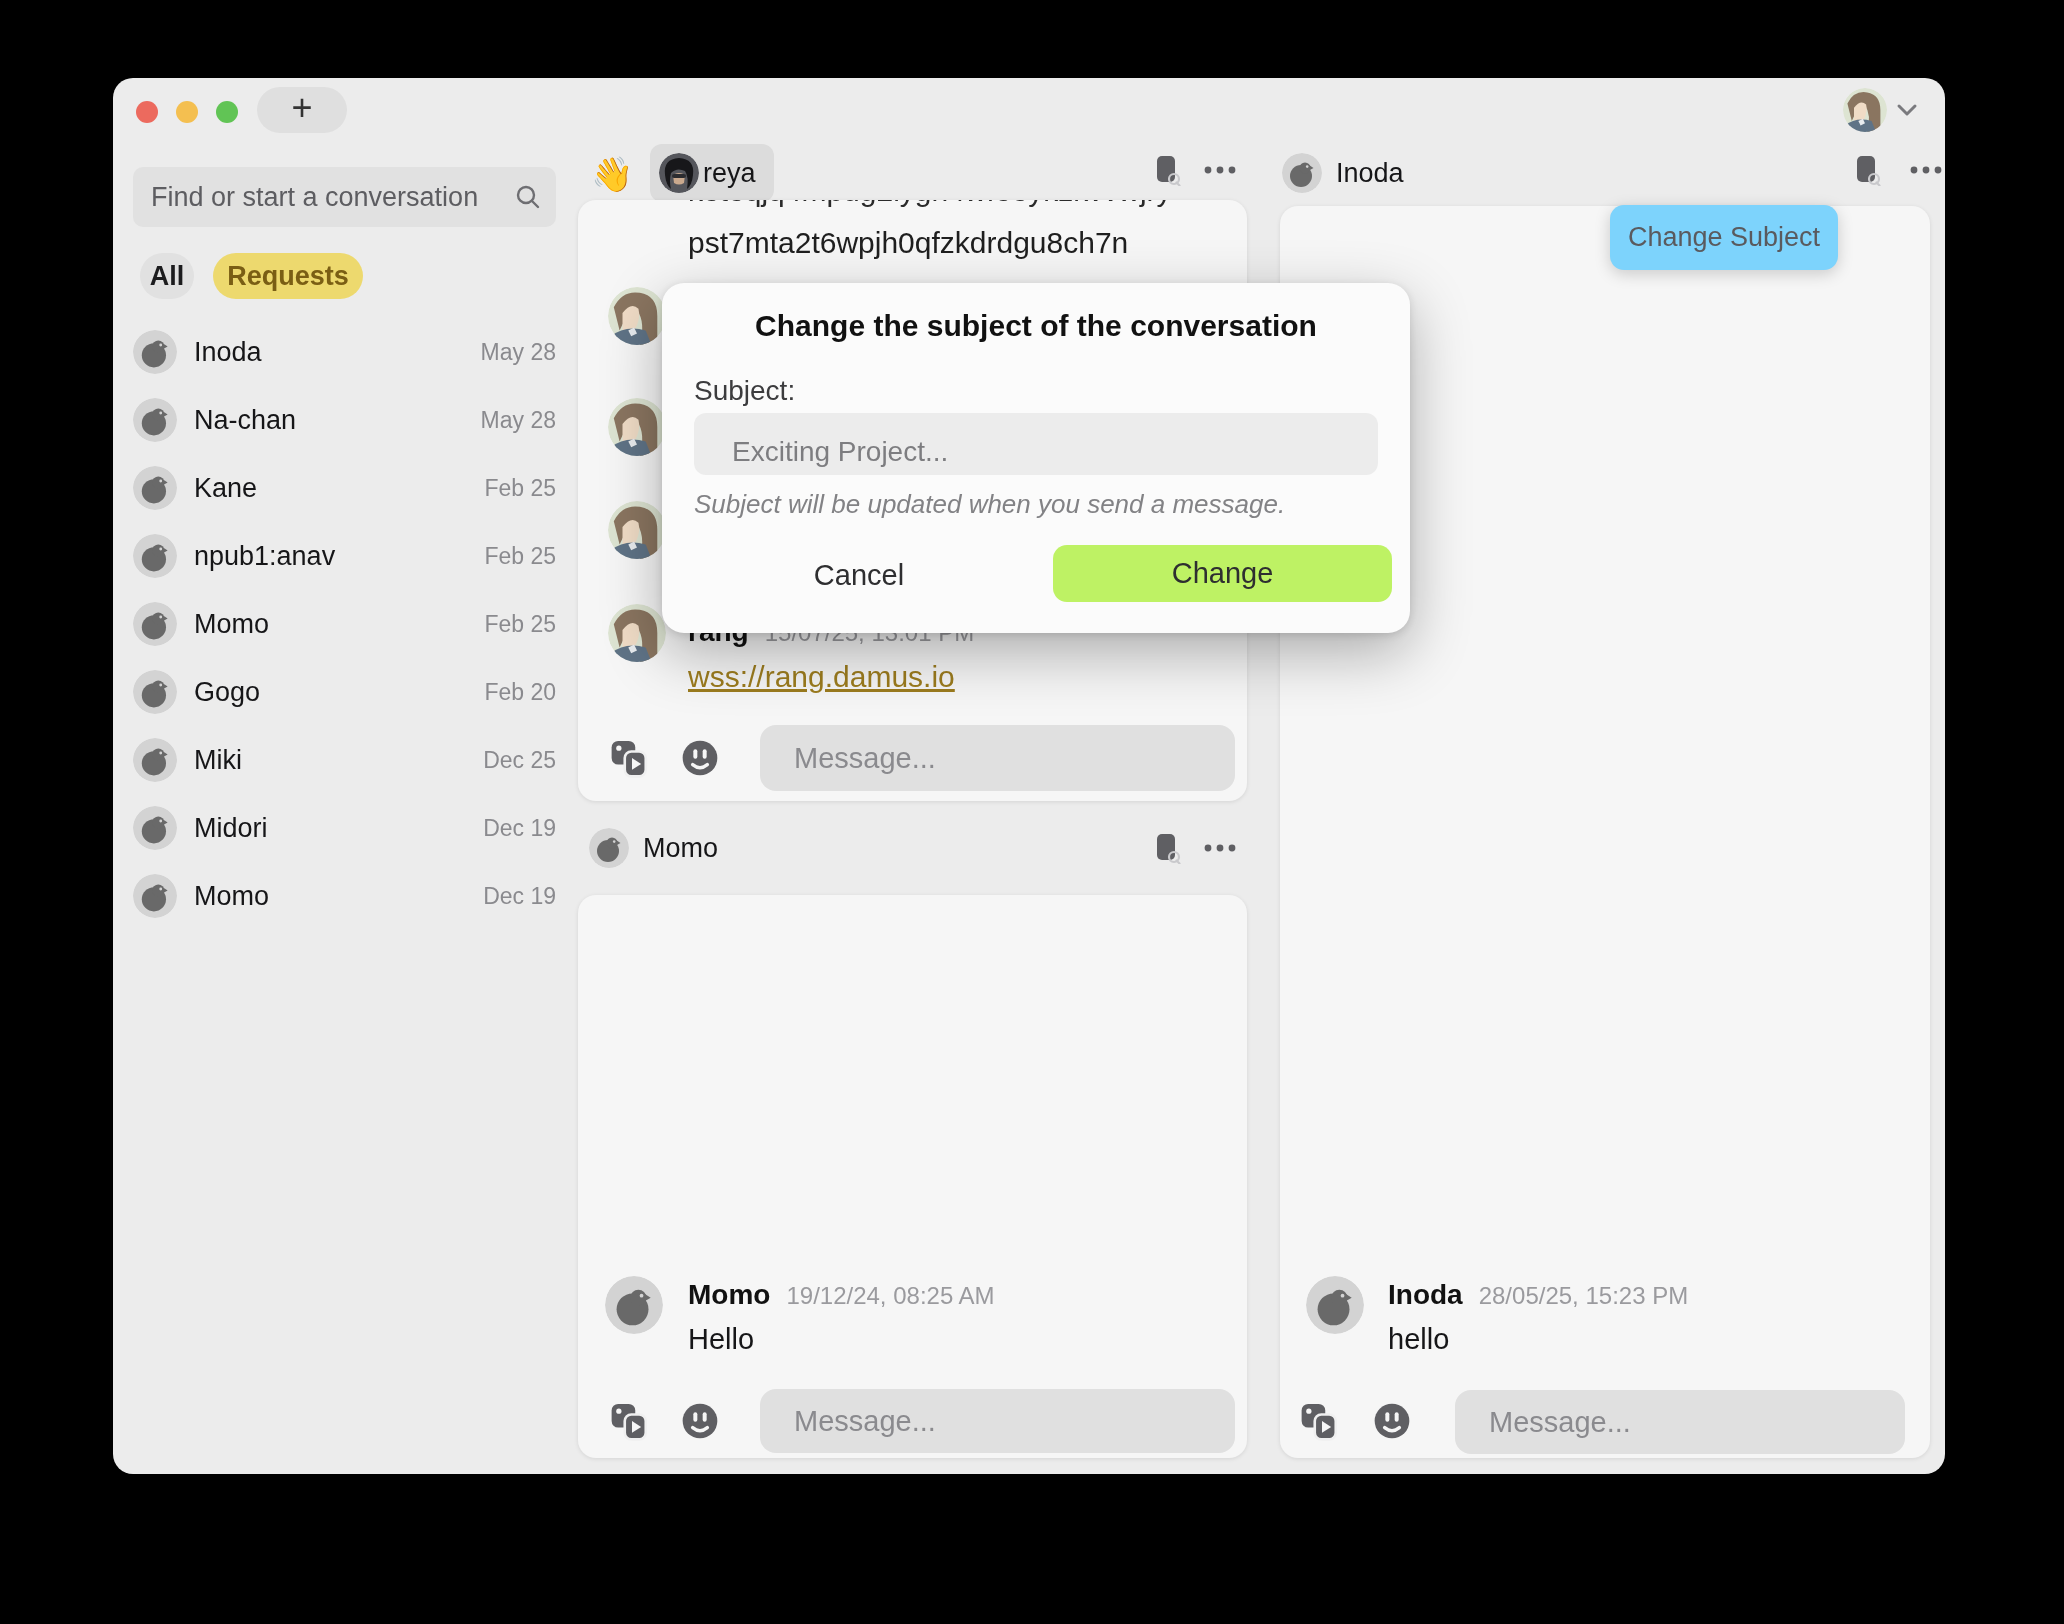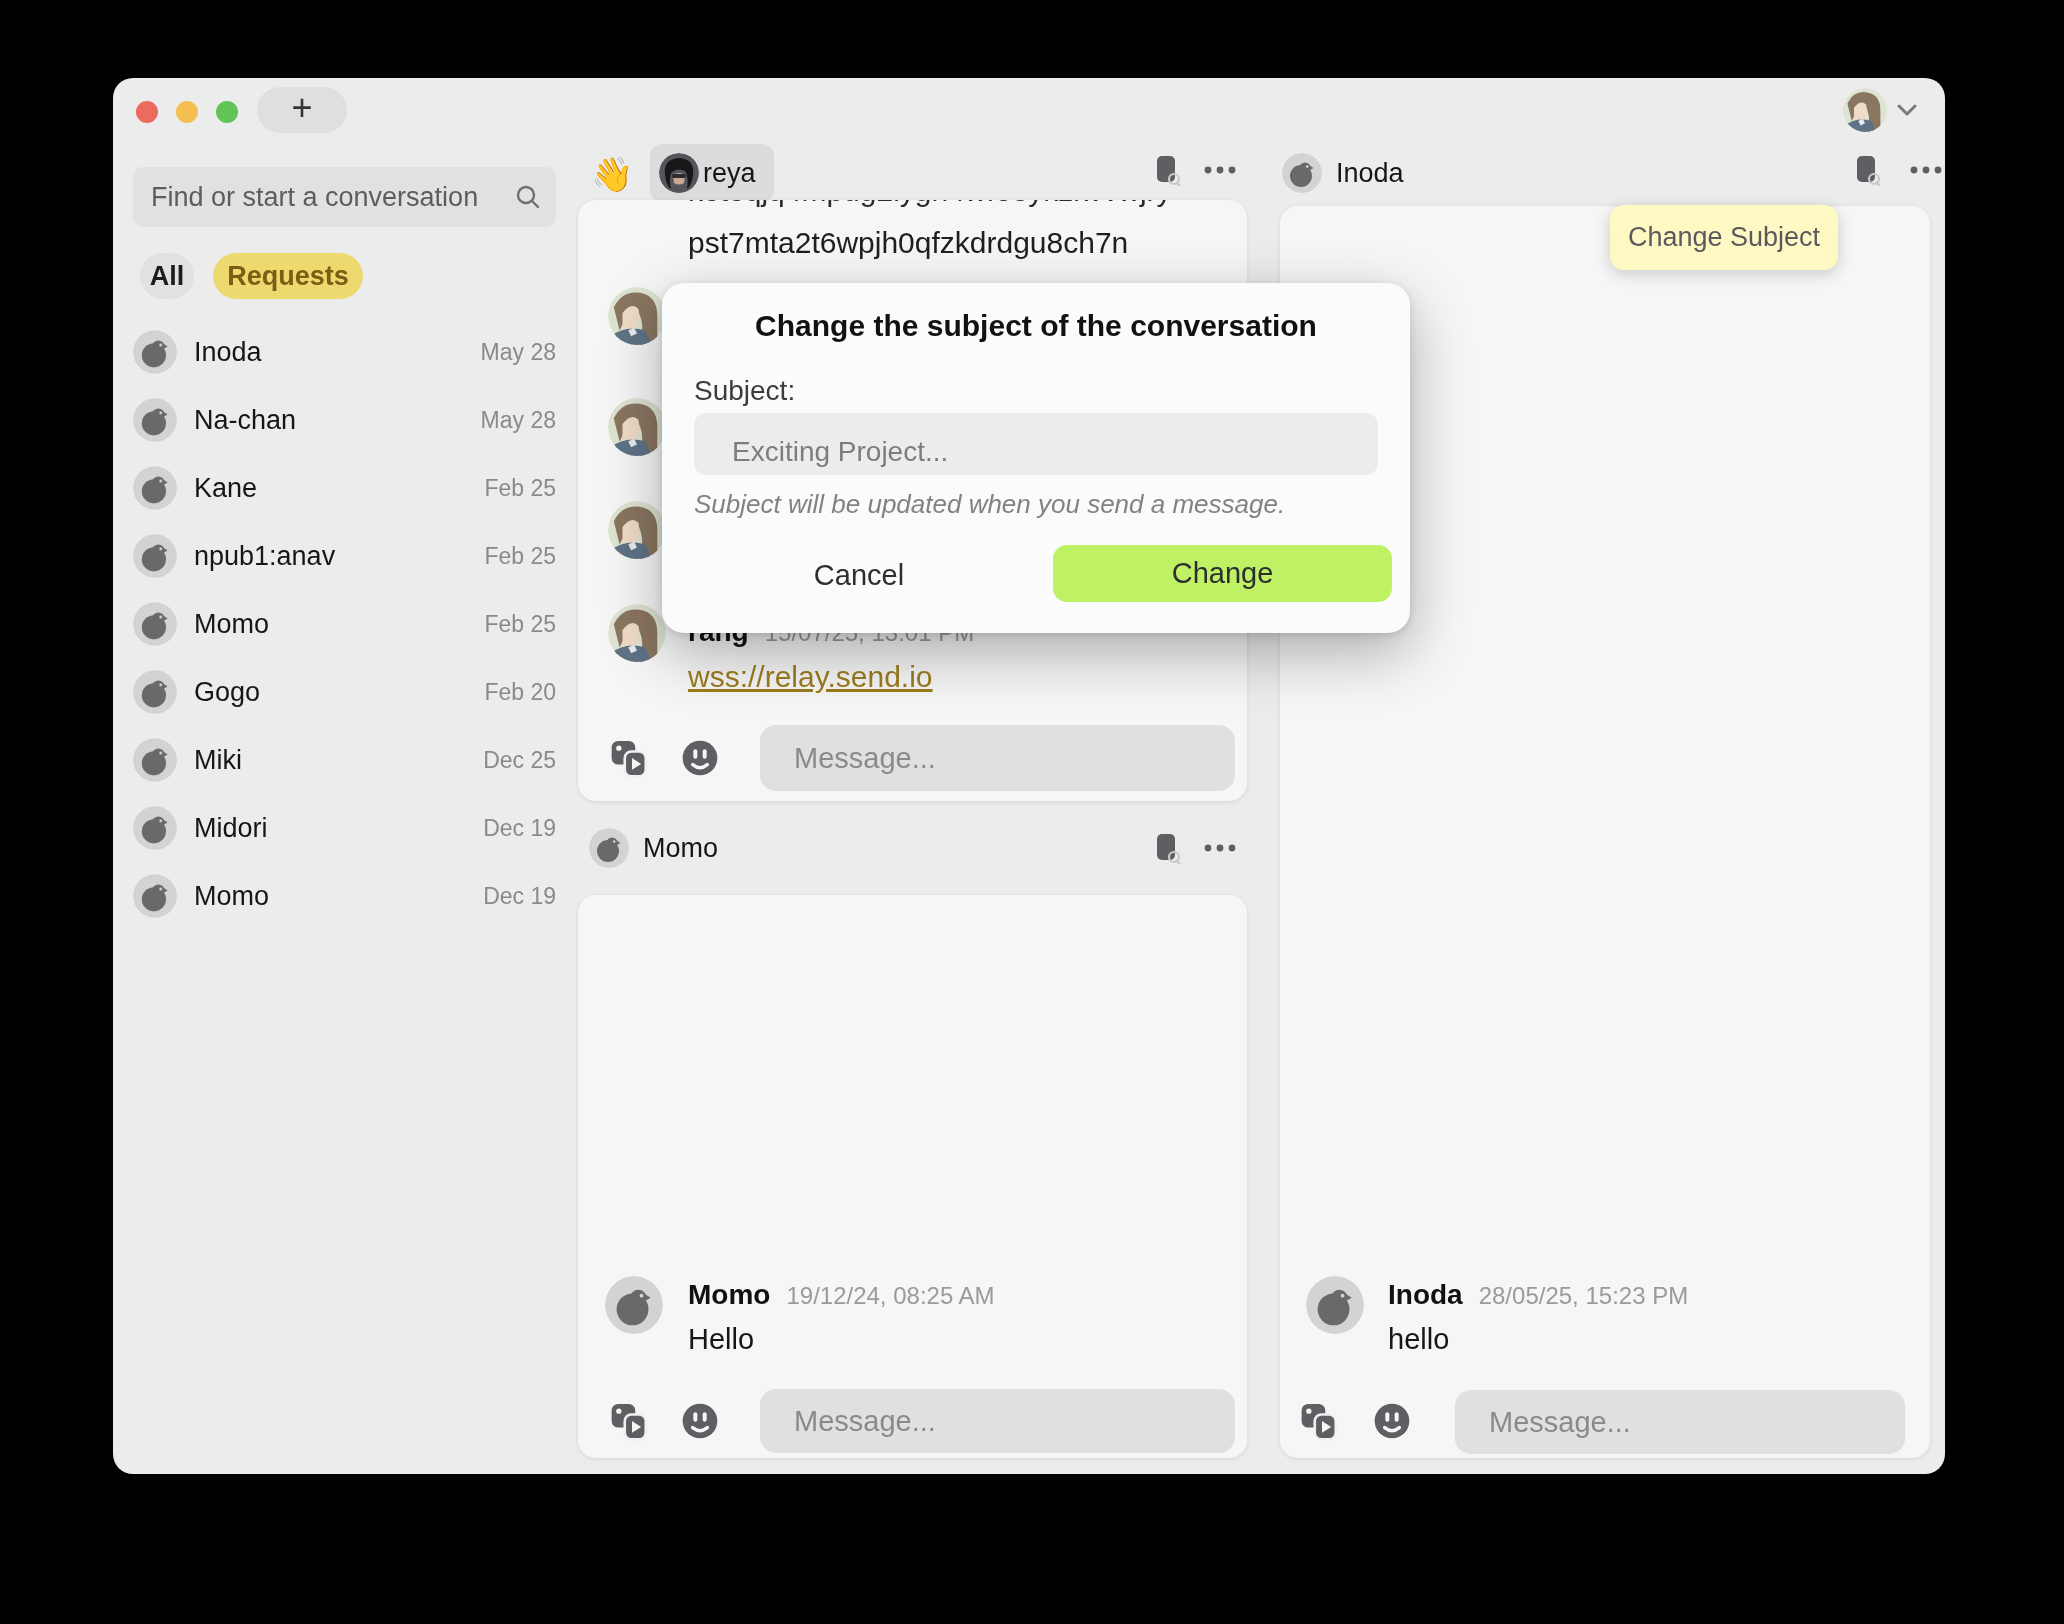--- a/index.html
+++ b/index.html
@@ -39,21 +39,21 @@
   .mono-line{position:absolute;font-size:30px;color:#1f1f1f;white-space:nowrap;}
   .msg-head{position:absolute;display:flex;align-items:baseline;gap:16px;white-space:nowrap;}
   .msg-sender{font-size:28px;font-weight:700;color:#111;}
   .msg-time{font-size:24px;color:#9a9a9e;}
   .msg-text{position:absolute;font-size:29px;color:#161618;}
   .msg-link{position:absolute;font-size:30px;color:#9c7c1e;text-decoration:underline;}
   .input-pill{position:absolute;background:#e0e0e0;border-radius:16px;display:flex;align-items:center;padding:0 20px 0 32px;}
   .input-pill input{flex:1;border:none;outline:none;background:transparent;font-size:29px;color:#444;}
   .input-pill input::placeholder{color:#8a8a8e;opacity:1;}
   
-  .tooltip{position:absolute;left:1497px;top:127px;width:228px;height:65px;background:#fef9c3;border-radius:14px;box-shadow:0 4px 16px rgba(0,0,0,0.18);display:flex;align-items:center;justify-content:center;font-size:27px;color:#5a5a5e;z-index:40;}
+  .tooltip{position:absolute;left:1497px;top:127px;width:228px;height:65px;background:#7dd3fc;border-radius:14px;box-shadow:0 4px 16px rgba(0,0,0,0.18);display:flex;align-items:center;justify-content:center;font-size:27px;color:#5a5a5e;z-index:40;}
   
   .modal{position:absolute;left:549px;top:205px;width:748px;height:350px;background:#fbfbfb;border-radius:22px;box-shadow:0 20px 60px rgba(0,0,0,0.30),0 2px 8px rgba(0,0,0,0.12);z-index:60;}
   .modal-title{position:absolute;left:0;right:0;top:26px;text-align:center;font-size:30px;font-weight:700;color:#111;}
   .modal-label{position:absolute;left:32px;top:92px;font-size:28px;color:#3c3c3e;}
   .modal-input{position:absolute;left:32px;top:130px;width:684px;height:62px;background:#ececec;border-radius:12px;display:flex;align-items:center;padding:16px 24px 0 36px;}
   .modal-input input{flex:1;border:none;outline:none;background:transparent;font-size:28px;color:#444;}
   .modal-input input::placeholder{color:#7d7d80;opacity:1;}
   .modal-note{position:absolute;left:32px;top:206px;font-size:26px;font-style:italic;color:#828285;}
   .btn-cancel{position:absolute;left:112px;top:266px;width:170px;height:52px;background:transparent;border:none;font-size:29px;color:#2e2e30;display:flex;align-items:center;justify-content:center;}
   .btn-change{position:absolute;left:391px;top:262px;width:339px;height:57px;background:#bef264;border:none;border-radius:14px;font-size:29px;color:#2e2e30;display:flex;align-items:center;justify-content:center;}
@@ -283,21 +283,21 @@
       <span class="msg-avatar" style="left:30px;top:404px">
         <svg width="58" height="58" viewBox="0 0 40 40">
             <use href="#girl-avatar"></use>
           </svg>
         </span>
 
       <div class="msg-head" style="left:110px;top:416px">
         <span class="msg-sender">rang</span>
         <span class="msg-time">15/07/25, 13:01 PM</span>
       </div>
-      <a class="msg-link" style="left:110px;top:460px" href="#">wss://relay.send.io</a>
+      <a class="msg-link" style="left:110px;top:460px" href="#">wss://rang.damus.io</a>
 
       <div class="iconbtn" style="left:30px;top:536px">
         <svg width="40" height="42" viewBox="0 0 30 32">
             <use href="#media-icon-g"></use>
           </svg>
       </div>
       <div class="iconbtn" style="left:100px;top:536px">
         <svg width="40" height="40" viewBox="0 0 30 30">
             <use href="#smiley-icon-g"></use>
           </svg>

